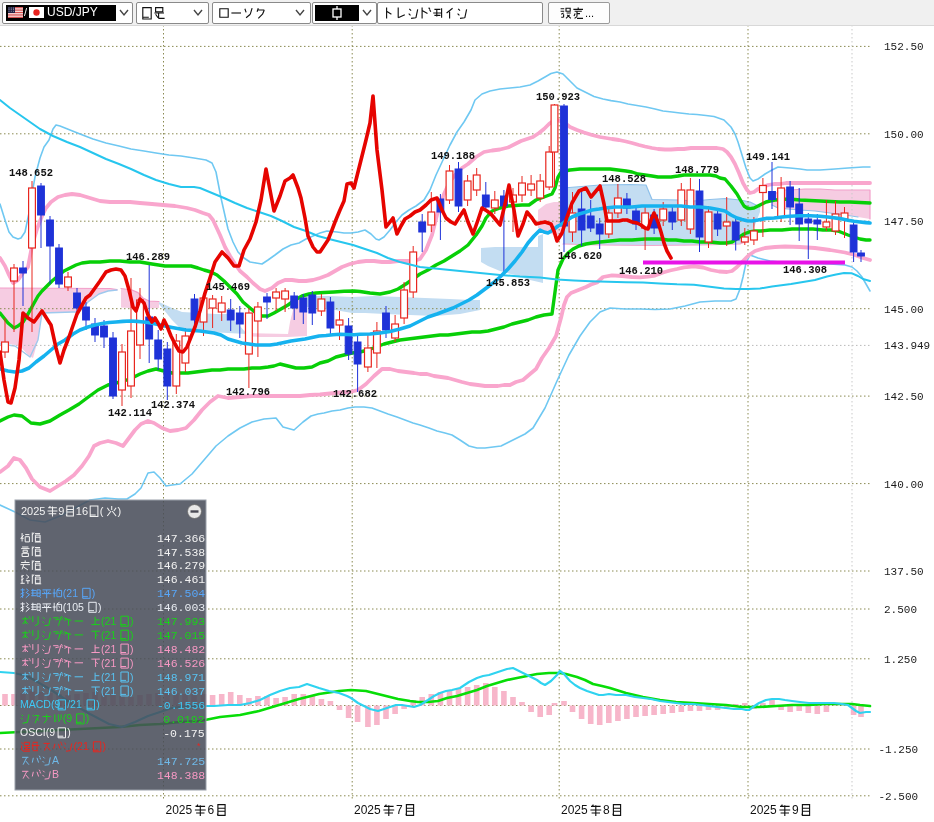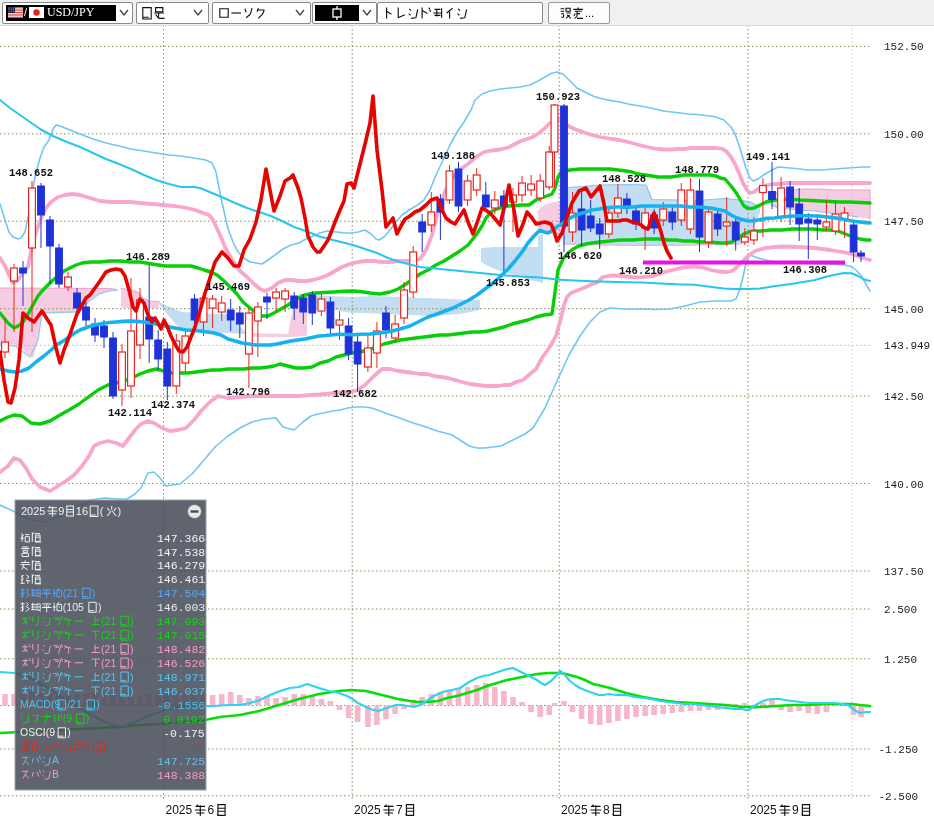--- a/index.html
+++ b/index.html
@@ -656,21 +656,21 @@
           <circle cx="1.0" cy="4.6" r="0.45"></circle>
           <circle cx="3.2" cy="4.6" r="0.45"></circle>
           <circle cx="5.4" cy="4.6" r="0.45"></circle>
         </g>
       </svg>
       <div style="position:absolute;left:21px;top:3px;color:#fff;font-size:11px;">/</div>
       <svg style="position:absolute;left:26px;top:4px;" width="15" height="11">
         <rect width="15" height="11" fill="#fff"></rect>
         <circle cx="7.5" cy="5.5" r="3.2" fill="#e8231f"></circle>
       </svg>
-      <div style="position:absolute;left:44px;top:2px;color:#fff;font-size:12px;font-family:Liberation Serif, serif;">USD/JPY</div>
+      <div style="position:absolute;left:44px;top:2px;color:#fff;font-size:12px;font-family:Liberation Sans, sans-serif;">USD/JPY</div>
       <svg style="position:absolute;right:3px;top:6px;" width="10" height="8">
         <path d="M1 1 L5 6 L9 1" stroke="#444" stroke-width="1.4" fill="none"></path>
       </svg>
     </div>
     <div class="sel" style="left:136px;width:71px;">
       <svg style="position:absolute;left:4px;top:3px;" width="40" height="14">
         <path d="M1.8 1.6h8.4v11.4h-8.4Z M1.8 11.2h6.0" stroke="#111" stroke-width="1.14" fill="none"></path>
         <path d="M14.6 1.6h7.2v4.2h-7.2Z M13.4 7.0h9.6 M17.6 7.0V12.4 M17.6 12.4h6.0 M14.6 8.2L17.0 11.8" stroke="#111" stroke-width="1.14" fill="none"></path>
       </svg>
       <svg style="position:absolute;right:5px;top:6px;" width="10" height="8">

